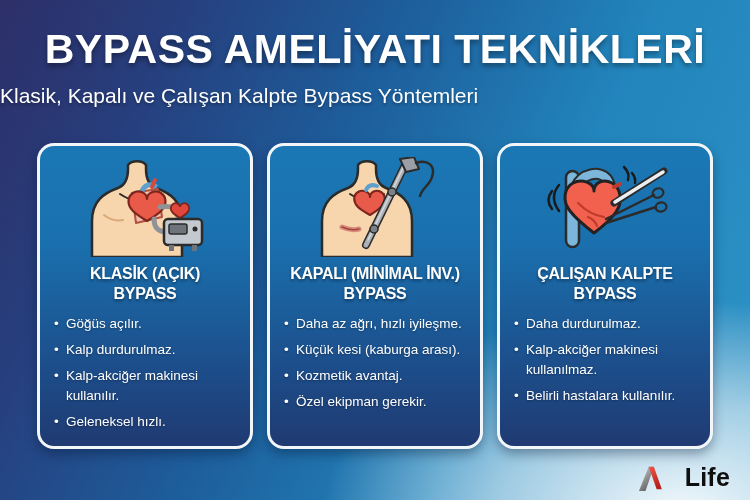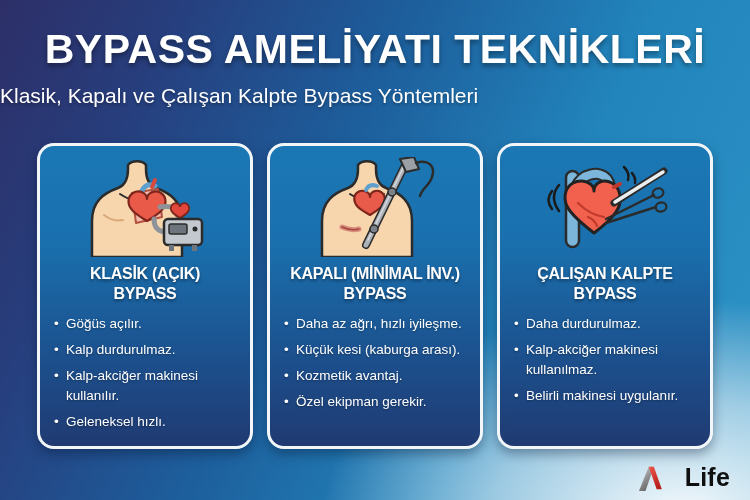--- a/index.html
+++ b/index.html
@@ -134,21 +134,21 @@
           <ellipse cx="125" cy="50" rx="5.5" ry="4.5" fill="none" stroke="#2b2b2b" stroke-width="2.2" transform="rotate(-14 125 50)"></ellipse>
         </svg>
       </div>
       <h2 class="card-title">
         <span class="tl">ÇALIŞAN KALPTE</span>
         <span class="tl">BYPASS</span>
       </h2>
       <ul class="card-bullets">
         <li>Daha durdurulmaz.</li>
         <li>Kalp-akciğer makinesi kullanılmaz.</li>
-        <li>Belirli makinesi uygulanır.</li>
+        <li>Belirli hastalara kullanılır.</li>
       </ul>
     </section>
 
   </div>
 
   <div class="brand">
     <span class="brand-mark">
       <svg width="28" height="28" viewBox="0 0 30 30" aria-hidden="true">
         <defs>
           <linearGradient id="lgGray" x1="0" y1="0" x2="0.6" y2="1">

